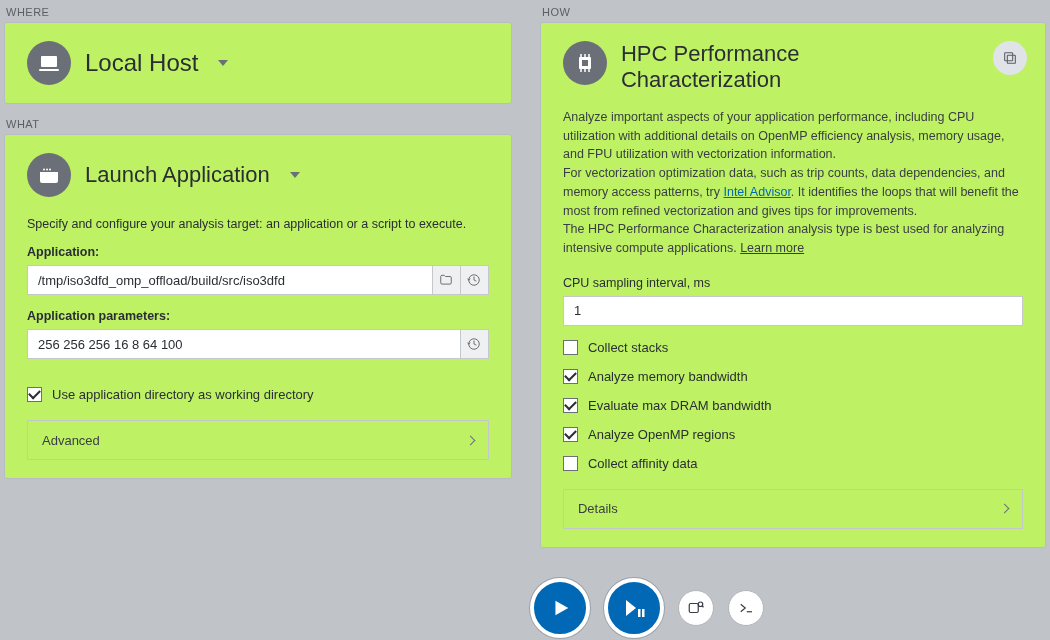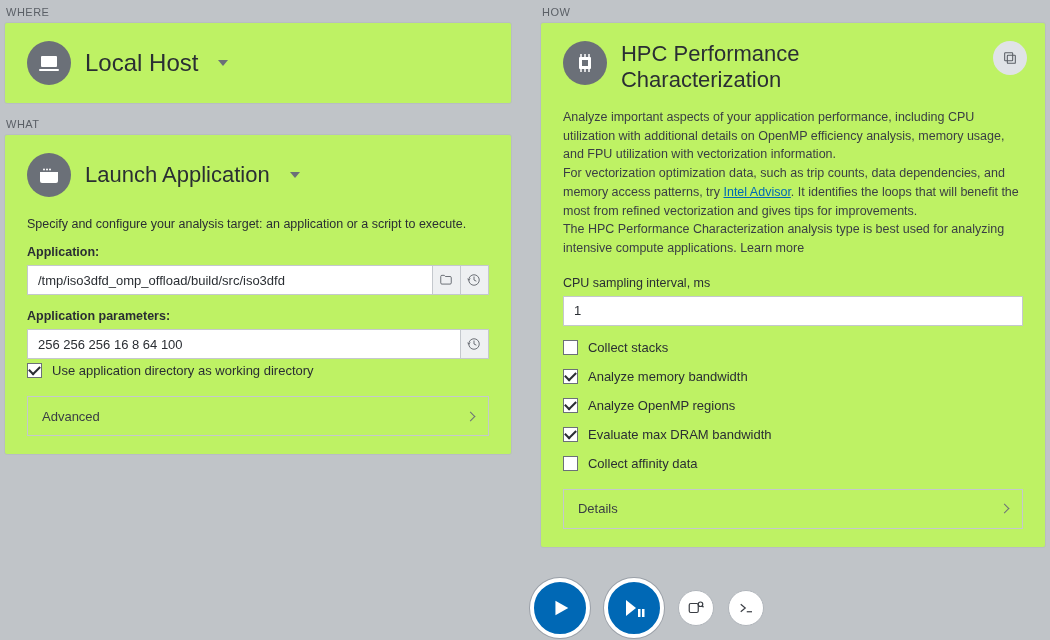--- a/index.html
+++ b/index.html
@@ -13,29 +13,29 @@
 .header-row { display: flex; align-items: center; gap: 14px; position: relative; }
 .icon-circle { width: 44px; height: 44px; border-radius: 50%; background: #6b7078; display: flex; align-items: center; justify-content: center; flex-shrink: 0; }
 .icon-circle svg { fill: #fff; }
 .header-title { font-size: 22px; font-weight: 400; color: #2a2e33; line-height: 1.2; }
 .header-title.big { font-size: 24px; }
 .caret-down { width: 0; height: 0; border-left: 5px solid transparent; border-right: 5px solid transparent; border-top: 6px solid #6b7078; margin-left: 6px; }
 .copy-btn { position: absolute; right: -4px; top: 0; width: 34px; height: 34px; border-radius: 50%; background: #e0e3e7; display: flex; align-items: center; justify-content: center; cursor: pointer; }
 .copy-btn svg { stroke: #5a5f66; fill: none; stroke-width: 1.6; }
 .desc-text { font-size: 12.5px; color: #3a3e44; line-height: 1.5; margin-top: 14px; }
 .desc-text a.link { color: #0068b5; text-decoration: underline; }
-.desc-text .learn-more { cursor: pointer; }
+.desc-text .learn-more { text-decoration: underline; cursor: pointer; }
 .subhead { font-size: 12.5px; color: #2a2e33; margin-top: 20px; }
 .field-label { font-size: 12.5px; font-weight: 600; color: #2a2e33; margin-top: 14px; margin-bottom: 6px; }
 .field-label.normal { font-weight: 400; }
 .input-row { display: flex; }
 .text-input { flex: 1; height: 30px; border: 1px solid #c4c8cd; padding: 0 10px; font-size: 13px; color: #2a2e33; background: #fff; }
 .input-btn { width: 28px; height: 30px; border: 1px solid #c4c8cd; border-left: none; background: #eef0f2; display: flex; align-items: center; justify-content: center; cursor: pointer; }
 .input-btn svg { stroke: #5a5f66; fill: none; stroke-width: 1.5; }
-.checkbox-row { display: flex; align-items: center; gap: 10px; margin-top: 4px; font-size: 13px; color: #2a2e33; }
+.checkbox-row { display: flex; align-items: center; gap: 10px; margin-top: 28px; font-size: 13px; color: #2a2e33; }
 .checkbox { width: 15px; height: 15px; border: 1.5px solid #6b7078; background: #fff; display: flex; align-items: center; justify-content: center; cursor: pointer; flex-shrink: 0; }
 .checkbox.checked::after { content: ""; width: 9px; height: 5px; border-left: 2px solid #2a2e33; border-bottom: 2px solid #2a2e33; transform: rotate(-45deg) translate(1px,-1px); }
 .expand-row { margin-top: 18px; border: 1px solid #c4c8cd; height: 40px; display: flex; align-items: center; justify-content: space-between; padding: 0 14px; font-size: 13px; color: #3a3e44; cursor: pointer; }
 .chevron-right { width: 7px; height: 7px; border-top: 1.5px solid #6b7078; border-right: 1.5px solid #6b7078; transform: rotate(45deg); }
 .how-checks .checkbox-row { margin-top: 14px; }
 .bottom-actions { position: absolute; left: 530px; bottom: 2px; display: flex; align-items: center; gap: 14px; }
 .big-action { width: 60px; height: 60px; border-radius: 50%; background: #0068b5; border: 4px solid #fff; box-shadow: 0 0 0 1px #9aa0a8; display: flex; align-items: center; justify-content: center; cursor: pointer; }
 .big-action svg { fill: #fff; }
 .small-action { width: 36px; height: 36px; border-radius: 50%; background: #fff; border: 1px solid #b0b5bb; display: flex; align-items: center; justify-content: center; cursor: pointer; }
 .small-action svg { stroke: #3a3e44; fill: none; stroke-width: 1.6; }
@@ -166,25 +166,25 @@
         <div class="checkbox-row">
           <div class="checkbox"></div>
           <span>Collect stacks</span>
         </div>
         <div class="checkbox-row">
           <div class="checkbox checked"></div>
           <span>Analyze memory bandwidth</span>
         </div>
         <div class="checkbox-row">
           <div class="checkbox checked"></div>
+          <span>Evaluate max DRAM bandwidth</span>
+        </div>
+        <div class="checkbox-row">
+          <div class="checkbox checked"></div>
           <span>Analyze OpenMP regions</span>
-        </div>
-        <div class="checkbox-row">
-          <div class="checkbox checked"></div>
-          <span>Evaluate max DRAM bandwidth</span>
         </div>
         <div class="checkbox-row">
           <div class="checkbox"></div>
           <span>Collect affinity data</span>
         </div>
       </div>
 
       <div class="expand-row">
         <span>Details</span>
         <div class="chevron-right"></div>

